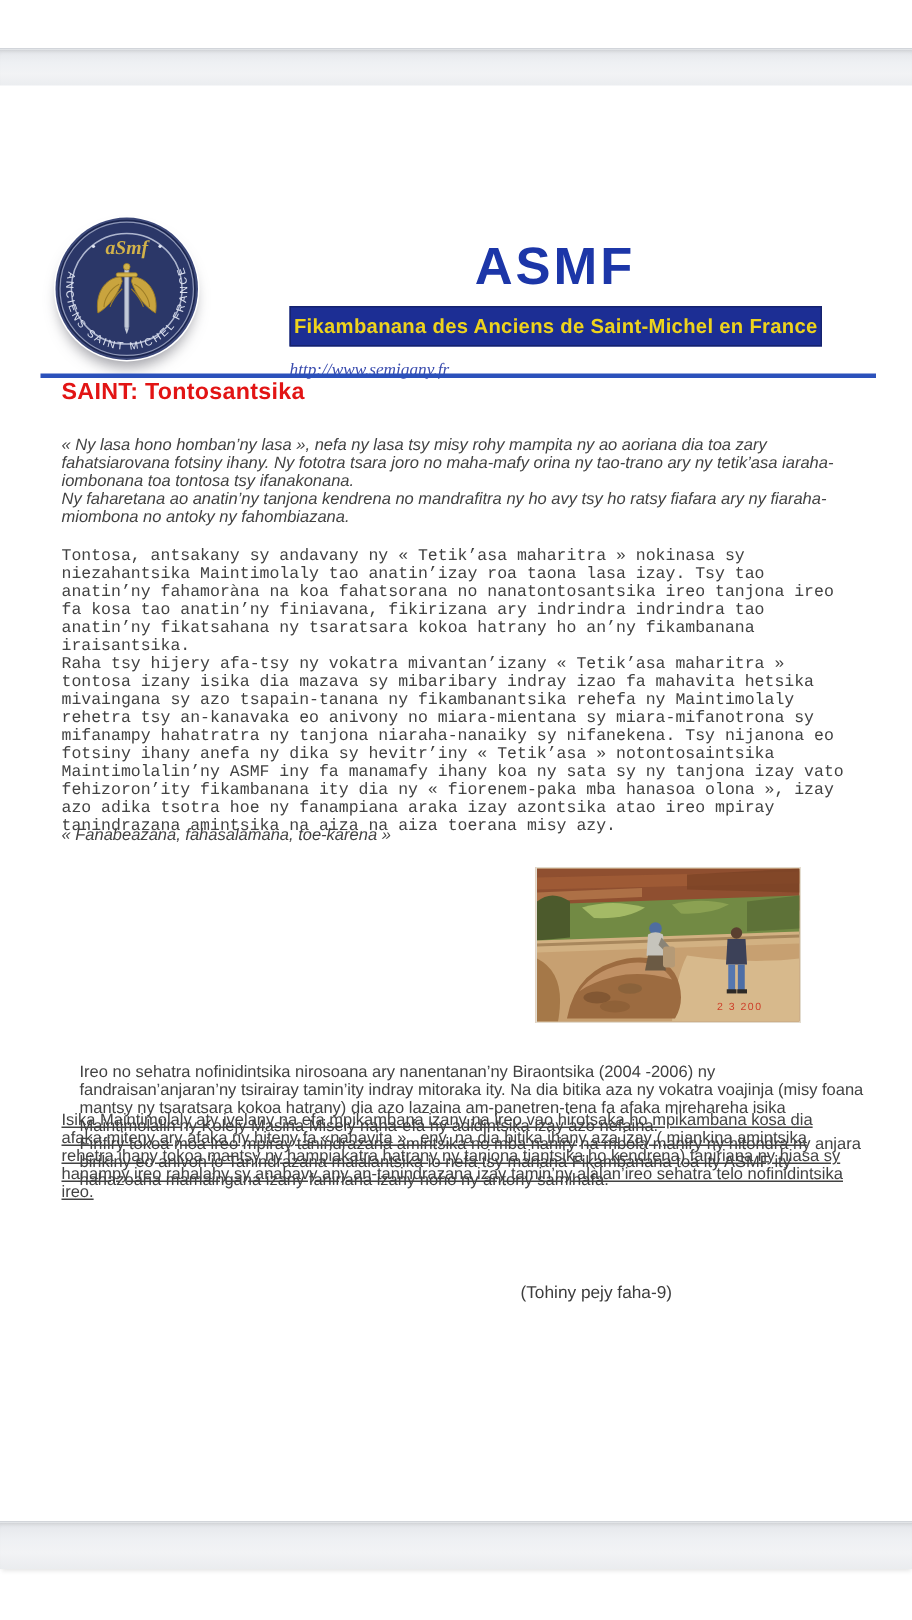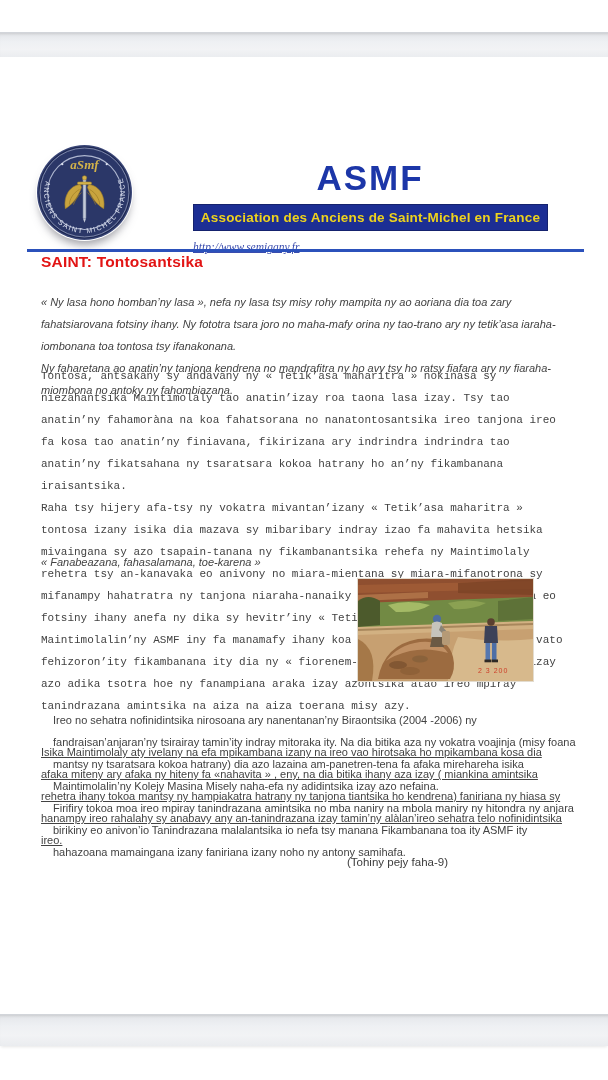--- a/index.html
+++ b/index.html
@@ -45,21 +45,21 @@
   }
   .rule{position:absolute;left:27px;top:192px;width:557px;height:3px;background:#2b51bb;}
 
   .heading{
     position:absolute;left:41px;top:196px;margin:0;
     font-size:15.5px;font-weight:bold;color:#e21414;letter-spacing:.2px;
   }
 
   .para{
     position:absolute;left:41px;width:526px;margin:0;
-    font-size:11px;line-height:22px;color:#424242;
+    font-size:11px;line-height:12px;color:#424242;
     white-space:pre-line;
   }
   .italic{font-style:italic;}
   .p1{top:234px;}
   .p2{top:308px;font-family:Liberation Mono, monospace;}
   .p-quote{top:494px;}
   .p3{top:652px;margin-left:12px;}
   .p4{top:684px;text-decoration:underline;}
 
   .photo{
@@ -103,21 +103,21 @@
         <rect x="46.6" y="34" width="2.8" height="40" rx="1" fill="#c3cad8" stroke="#8e97ad" stroke-width="0.5"></rect>
         <rect x="41" y="37.5" width="14" height="2.6" rx="1.2" fill="#d2b24a" stroke="#9d7d26" stroke-width="0.5"></rect>
         <circle cx="48" cy="33.5" r="2.2" fill="#d2b24a" stroke="#9d7d26" stroke-width="0.5"></circle>
         <path d="M46.6,74 L48,78 L49.4,74 Z" fill="#c3cad8"></path>
       </g>
     </svg>
   </div>
 
   <div class="big-title">ASMF</div>
   <div class="banner">
-    <span>Association des Anciens de Saint-Michel en France</span>
+    <span>Fikambanana des Anciens de Saint-Michel en France</span>
   </div>
   <div class="url-line">
     <a>http://www.semigany.fr</a>
   </div>
   <div class="rule"></div>
 
   <h1 class="heading">SAINT: Tontosantsika</h1>
 
   <p class="para italic p1">« Ny lasa hono homban’ny lasa », nefa ny lasa tsy misy rohy mampita ny ao aoriana dia toa zary fahatsiarovana fotsiny ihany. Ny fototra tsara joro no maha-mafy orina ny tao-trano ary ny tetik’asa iaraha-iombonana toa tontosa tsy ifanakonana.
 Ny faharetana ao anatin’ny tanjona kendrena no mandrafitra ny ho avy tsy ho ratsy fiafara ary ny fiaraha-miombona no antoky ny fahombiazana.</p>

